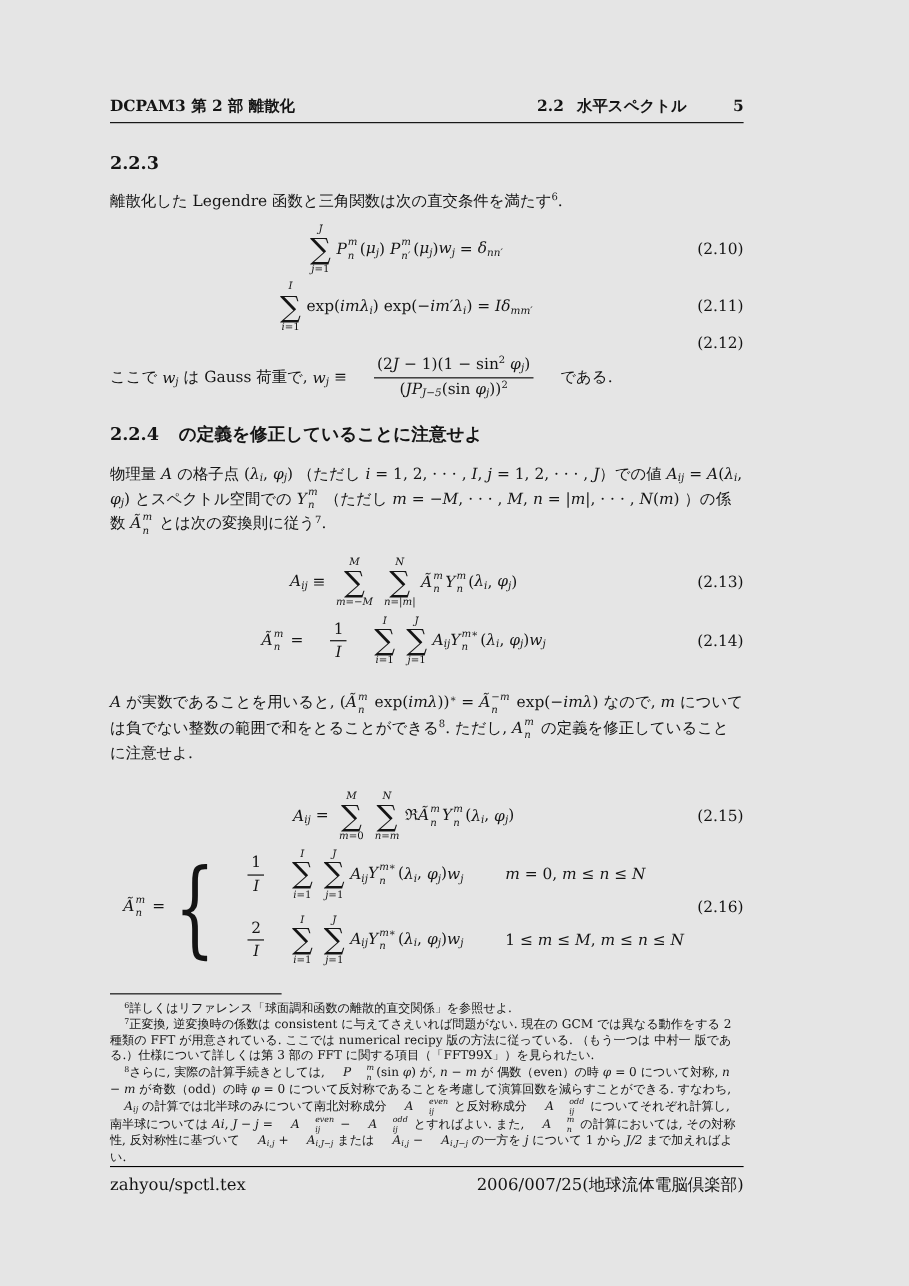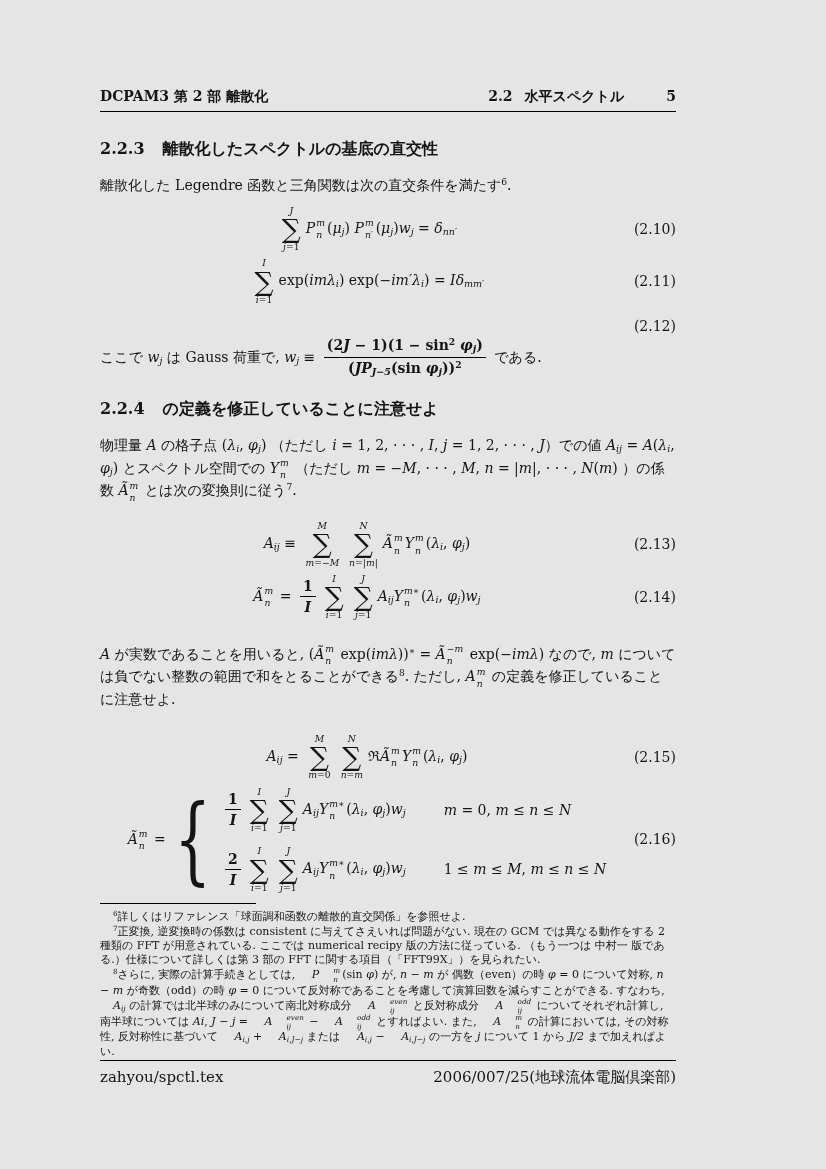--- a/index.html
+++ b/index.html
@@ -22,37 +22,37 @@
   .sec-heading { display:flex; font-size:16px; font-weight:bold; margin:27px 0 0 0; }
   .sec-num { margin-right:18px; }
 
   
   .para { font-size:14px; line-height:1.62; margin:14px 0 0 0; }
 
   
   .eq-row { display:flex; align-items:center; margin-top:5px; min-height:20px; }
   .eq-body { flex:1; text-align:center; font-size:14px; white-space:nowrap; }
   .eq-num { font-size:14px; }
-  .eq-spacer { margin-top:12px; min-height:18px; }
+  .eq-spacer { margin-top:0; min-height:18px; }
 
   
   .mr { font-style:normal; }
   .mi { font-style:italic; }
   .msup { font-size:0.65em; vertical-align:0.55em; }
   .msub { font-size:0.68em; vertical-align:-0.25em; font-style:italic; }
   .mss { display:inline-block; white-space:nowrap; }
   .scripts { display:inline-flex; flex-direction:column; align-items:flex-start;
              vertical-align:middle; font-size:0.66em; line-height:1;
              row-gap:0.35em; font-style:italic; margin-left:1px; margin-right:2px; }
   .sum { display:inline-flex; flex-direction:column; align-items:center;
          vertical-align:middle; margin:0 5px; line-height:1; }
   .sum .sigma { font-size:1.9em; line-height:0.95; font-style:normal; }
   .sum .lim { font-size:0.66em; line-height:1; margin:1px 0; white-space:nowrap; font-style:normal; }
   .frac { display:inline-flex; flex-direction:column; align-items:center;
-          vertical-align:middle; margin:0 4px; line-height:1.15; text-align:center;font-weight:bold; }
+          vertical-align:middle; margin:0 20px; line-height:1.15; text-align:center; }
   .frac .num { border-bottom:1px solid #000; padding:0 3px 2px 3px; }
   .frac .den { padding-top:2px; }
   .cases { display:inline-flex; align-items:center; vertical-align:middle; margin-left:4px; }
   .cases .brace { font-size:58px; line-height:0.9; transform:scaleY(1.65);
                   transform-origin:center; margin-right:10px; display:inline-block; font-style:normal; }
   .case-rows { display:inline-flex; flex-direction:column; row-gap:12px; }
   .case-row { display:flex; align-items:center; text-align:left; }
   .case-cond { margin-left:38px; }
 
   
@@ -75,21 +75,20 @@
     <div class="header">
       <span>DCPAM3 第 2 部 離散化</span>
       <span>
         <span>2.2</span><span class="h-sec-title">水平スペクトル</span><span class="h-page">5</span>
       </span>
     </div>
     <div class="rule header-rule"></div>
 
     <h3 class="sec-heading">
       <span class="sec-num">2.2.3</span>
-      <span class="sec-title">離散化したスペクトルの基底の直交性</span>
     </h3>
 
     <p class="para"><span class="mr">離散化した Legendre 函数と三角関数は次の直交条件を満たす</span><span class="msup">6</span><span class="mr">.</span></p>
 
     <div class="eq-row" style="margin-top:8px">
       <span class="eq-body"><span class="sum">
             <span class="lim"><span class="mi">J</span></span>
             <span class="sigma">∑</span>
             <span class="lim"><span class="mi">j</span><span class="mr">=1</span></span>
           </span><span class="mss"><span class="mi">P</span><span class="scripts">

